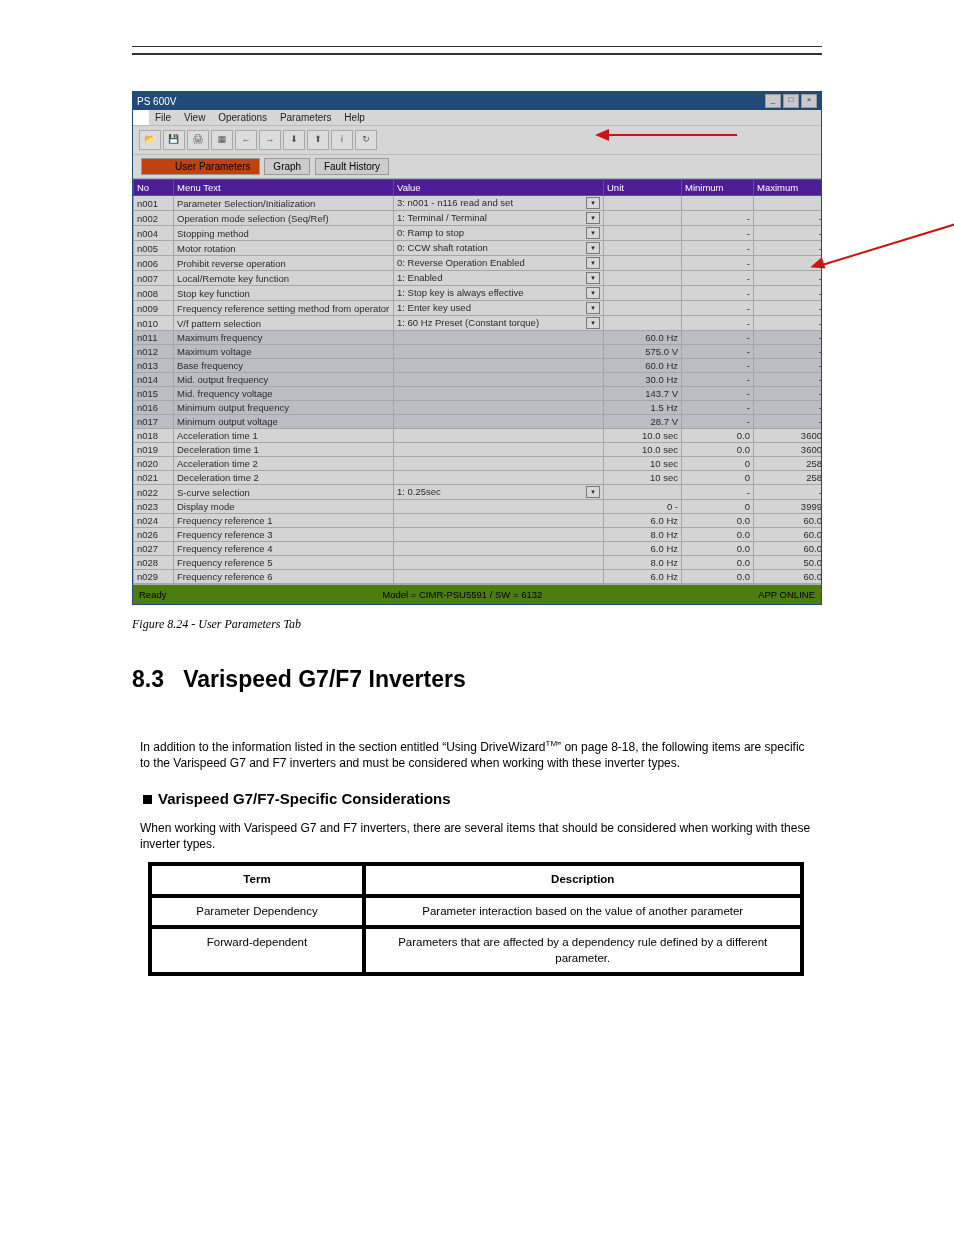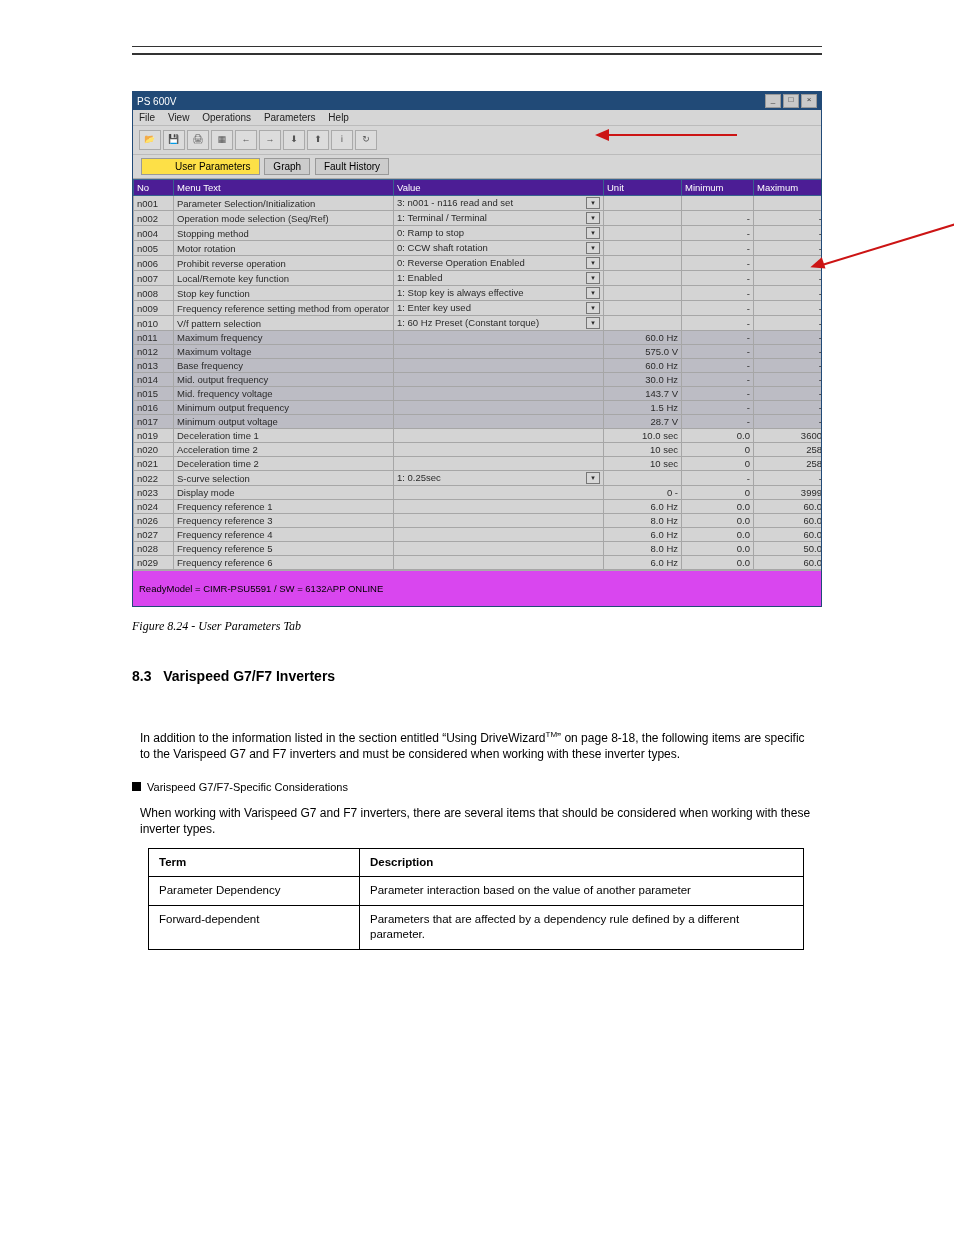--- a/index.html
+++ b/index.html
@@ -4,47 +4,47 @@
 <style>
   body{margin:0;background:#fff;font-family:Arial,Helvetica,sans-serif;font-size:12px;color:#000;}
   .page{width:802px;margin:0 auto;padding:40px 56px;box-sizing:border-box;}
   .hr-top{border:0;border-top:1px solid #333;margin:6px 0;}
   .hr-th{border:0;border-top:2px solid #333;margin:2px 0 6px 0;}
   .screenshot{margin-top:36px;position:relative;}
   .win{border:1px solid #214a77;}
   .titlebar{background:#214a77;color:#fff;font-size:10px;padding:2px 4px;display:flex;justify-content:space-between;align-items:center;}
   .winbtns{display:flex;gap:2px;}
   .winbtn{width:14px;height:12px;background:#c9c9c9;border:1px solid #999;font-size:8px;line-height:10px;text-align:center;color:#333;}
-  .menubar{background:#d6d6d6;font-size:10px;padding:2px 6px;color:#222;}
+  .menubar{background:#d6d6d6;font-size:10px;padding:2px 6px;color:#222;margin-left:16px;}
   .menubar span{margin-right:10px;}
   .toolbar{background:#d6d6d6;border-top:1px solid #bbb;border-bottom:1px solid #bbb;padding:4px 6px;display:flex;align-items:center;gap:2px;}
   .tbtn{width:20px;height:18px;background:#dcdcdc;border:1px solid #aaa;font-size:9px;line-height:16px;text-align:center;color:#555;}
   .tabstrip{background:#d6d6d6;padding:3px 8px;font-size:10px;border-bottom:1px solid #aaa;}
   .tab{display:inline-block;background:#ccc;border:1px solid #999;padding:2px 8px;margin-right:2px;}
-  .tab.active{background:#fde047;padding-left:33px;}
+  .tab.active{background:#c2410c;padding-left:33px;}
   .gridwrap{max-height:430px;overflow:hidden;}
   table.grid{border-collapse:collapse;width:100%;font-size:9.5px;table-layout:fixed;}
   .grid th{background:#4c1d95;color:#fff;font-weight:normal;border:1px solid #38618f;padding:2px 3px;text-align:left;}
   .grid td{border:1px solid #a6a6a6;background:#d4d4d4;padding:1px 3px;color:#2a2a2a;white-space:nowrap;overflow:hidden;}
   .grid tr.shade td{background:#bcbcc4;}
   .grid td.r{text-align:right;}
   .pulldown{display:inline-block;width:12px;height:10px;background:#d8d8d8;border:1px solid #777;vertical-align:middle;font-size:7px;line-height:9px;text-align:center;float:right;}
-  .statusbar{background:#d946ef;border-top:1px solid #aaa;font-size:9.5px;padding:12px 6px;display:flex;}
+  .statusbar{background:#4d7c0f;border-top:1px solid #aaa;font-size:9.5px;padding:4px 6px;display:flex;justify-content:space-between;}
   .arrow{position:absolute;pointer-events:none;}
   .arrow-line{position:absolute;background:#cc1414;height:2px;transform-origin:left center;}
   .arrow-head{position:absolute;width:0;height:0;border-style:solid;}
   .arrow1-head{border-width:6px 14px 6px 0;border-color:transparent #cc1414 transparent transparent;}
   .arrow2-head{border-width:6px 14px 6px 0;border-color:transparent #cc1414 transparent transparent;transform:rotate(-18deg);}
   .bodytext{font-size:12px;line-height:1.35;margin-top:46px;}
   .bodytext p{margin:10px 8px;}
-  h2.sect{font-size:14px;font-weight:bold;margin:34px 0 8px 0;}
-  h3.sub{font-size:11px;font-weight:normal;margin:18px 0 6px 0;}
+  h2.sect{font-size:23px;font-weight:bold;margin:34px 0 8px 0;}
+  h3.sub{font-size:15px;font-weight:bold;margin:18px 0 6px 11px;}
   .sq{display:inline-block;width:9px;height:9px;background:#000;margin-right:6px;vertical-align:baseline;}
   table.termtbl{border-collapse:collapse;margin:6px 0 0 16px;width:95%;font-size:11.5px;}
-  .termtbl th,.termtbl td{border:1px solid #000000;padding:6px 10px;text-align:left;vertical-align:top;margin-top:35px;}
+  .termtbl th,.termtbl td{border:4px solid #000000;padding:6px 10px;text-align:center;vertical-align:top;margin-top:35px;}
   .termtbl th{font-weight:bold;}
   .figcap{text-align:left;font-family:"Times New Roman",serif;font-style:italic;font-size:12px;margin-top:12px;}
 </style>
 </head>
 <body>
 
 <div class="page">
 
   <hr class="hr-top">
   <hr class="hr-th">
@@ -244,20 +244,29 @@
               <tr class="shade">
                 <td>n017</td>
                 <td>Minimum output voltage</td>
                 <td></td>
                 <td class="r">28.7 V</td>
                 <td class="r">-</td>
                 <td class="r">-</td>
                 <td class="r">-</td>
               </tr>
               <tr>
+                <td>n018</td>
+                <td>Acceleration time 1</td>
+                <td></td>
+                <td class="r">10.0 sec</td>
+                <td class="r">0.0</td>
+                <td class="r">3600</td>
+                <td class="r">10.0</td>
+              </tr>
+              <tr>
                 <td>n019</td>
                 <td>Deceleration time 1</td>
                 <td></td>
                 <td class="r">10.0 sec</td>
                 <td class="r">0.0</td>
                 <td class="r">3600</td>
                 <td class="r">10.0</td>
               </tr>
               <tr>
                 <td>n020</td>

